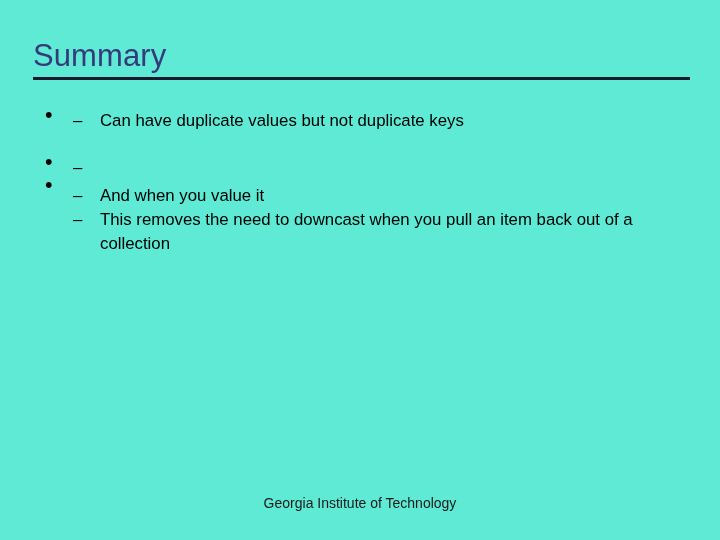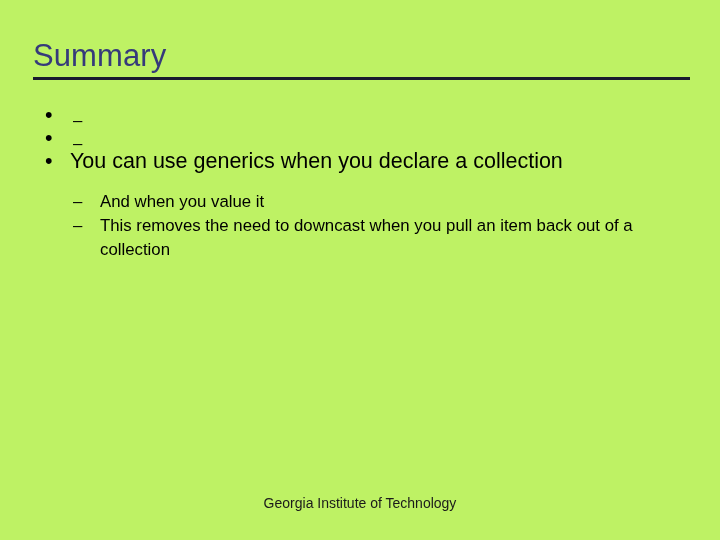--- a/index.html
+++ b/index.html
@@ -11,21 +11,21 @@
     width: 720px;
     height: 540px;
     overflow: hidden;
     font-family: "Liberation Sans", sans-serif;
     -webkit-font-smoothing: none;
   }
   .slide {
     position: relative;
     width: 720px;
     height: 540px;
-    background: #bef264;
+    background: #5eead4;
     box-sizing: border-box;
   }
 
   
   .title-block {
     position: absolute;
     left: 33px;
     top: 38px;
     width: 657px;
   }
@@ -116,37 +116,37 @@
   <div class="title-rule"></div>
 
   <div class="body-block">
 
     <div class="lvl1">
       <span class="marker">•</span>
     </div>
     <div class="gap-sm"></div>
     <div class="lvl2">
       <span class="marker">–</span>
+      <span>Can have duplicate values but not duplicate keys</span>
     </div>
 
     <div class="gap-lg"></div>
 
     <div class="lvl1">
       <span class="marker">•</span>
     </div>
     <div class="gap-sm"></div>
     <div class="lvl2">
       <span class="marker">–</span>
     </div>
 
     <div class="gap-lg"></div>
 
     <div class="lvl1">
       <span class="marker">•</span>
-      <span>You can use generics when you declare a collection</span>
     </div>
     <div class="gap-md"></div>
     <div class="lvl2">
       <span class="marker">–</span>
       <span>And when you value it</span>
     </div>
     <div class="lvl2">
       <span class="marker">–</span>
       <span>This removes the need to downcast when you pull an item back out of a collection</span>
     </div>

